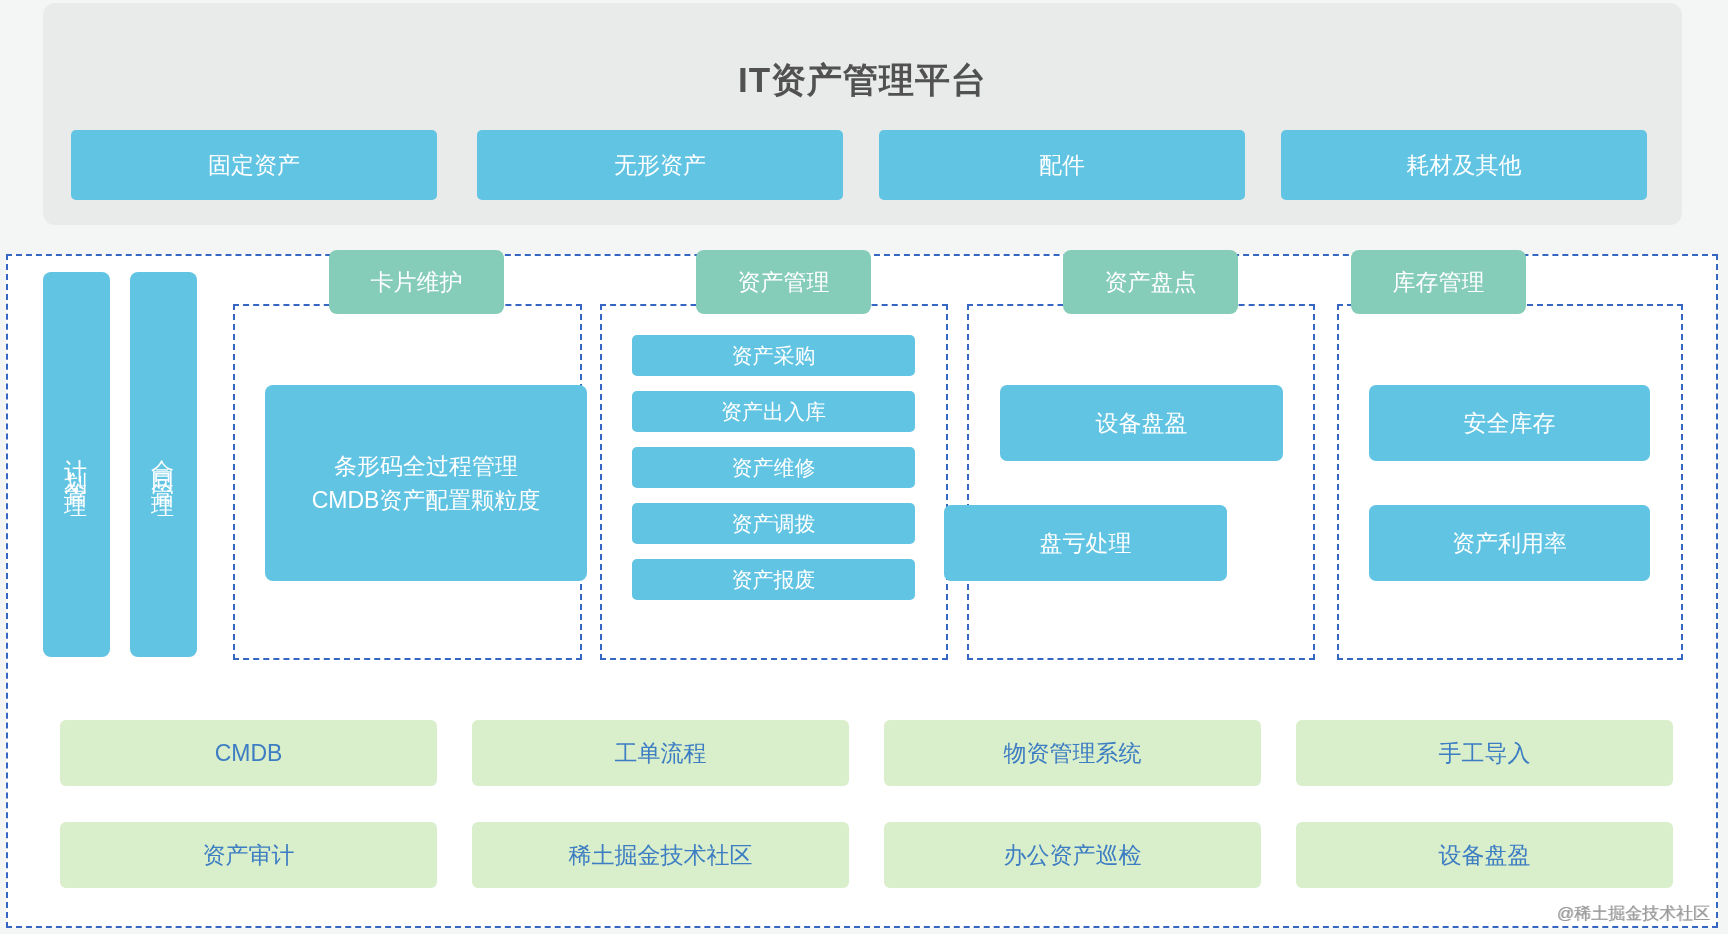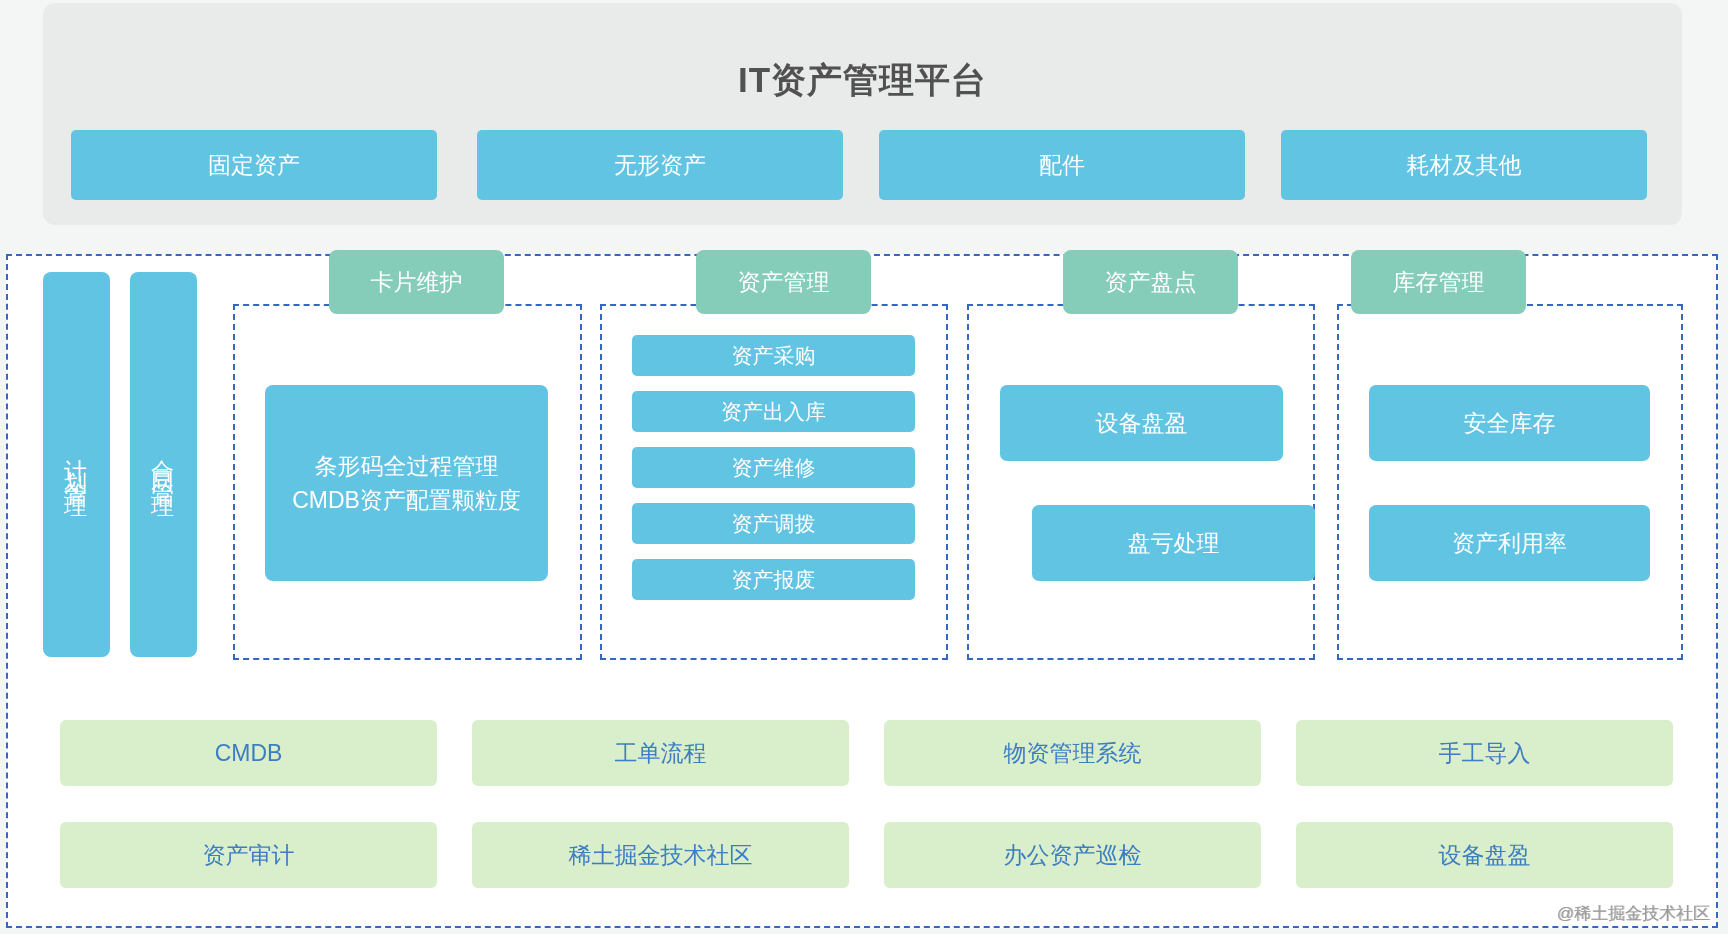--- a/index.html
+++ b/index.html
@@ -52,21 +52,21 @@
     top:304px;height:356px;
     border:2px dashed var(--dashed-border-blue);
     background:#ffffff;z-index:1;
   }
   .tab{
     top:250px;width:175px;height:64px;
     background:var(--tab-green);color:#fff;
     border-radius:8px;font-size:23px;z-index:2;
   }
   .card-box{
-    left:265px;top:385px;width:283px;height:196px;
+    left:265px;top:385px;width:322px;height:196px;
     background:var(--block-blue);color:#fff;border-radius:8px;
     flex-direction:column;font-size:23px;line-height:34px;z-index:2;
   }
   .flow-btn{
     left:632px;width:283px;height:41px;
     background:var(--block-blue);color:#fff;
     border-radius:5px;font-size:21px;z-index:2;
   }
   .big-btn{
     width:283px;height:76px;
@@ -116,21 +116,21 @@
   <div>CMDB资产配置颗粒度</div>
 </div>
 
 <div class="abs ctr flow-btn" style="top:335px;">资产采购</div>
 <div class="abs ctr flow-btn" style="top:391px;">资产出入库</div>
 <div class="abs ctr flow-btn" style="top:447px;">资产维修</div>
 <div class="abs ctr flow-btn" style="top:503px;">资产调拨</div>
 <div class="abs ctr flow-btn" style="top:559px;">资产报废</div>
 
 <div class="abs ctr big-btn" style="left:1000px;top:385px;">设备盘盈</div>
-<div class="abs ctr big-btn" style="left:1032px;top:505px;">盘亏处理</div>
+<div class="abs ctr big-btn" style="left:944px;top:505px;">盘亏处理</div>
 
 <div class="abs ctr big-btn" style="left:1369px;top:385px;width:281px;">安全库存</div>
 <div class="abs ctr big-btn" style="left:1369px;top:505px;width:281px;">资产利用率</div>
 
 <div class="abs ctr green-btn" style="left:60px;top:720px;">CMDB</div>
 <div class="abs ctr green-btn" style="left:472px;top:720px;">工单流程</div>
 <div class="abs ctr green-btn" style="left:884px;top:720px;">物资管理系统</div>
 <div class="abs ctr green-btn" style="left:1296px;top:720px;">手工导入</div>
 
 <div class="abs ctr green-btn" style="left:60px;top:822px;">资产审计</div>

